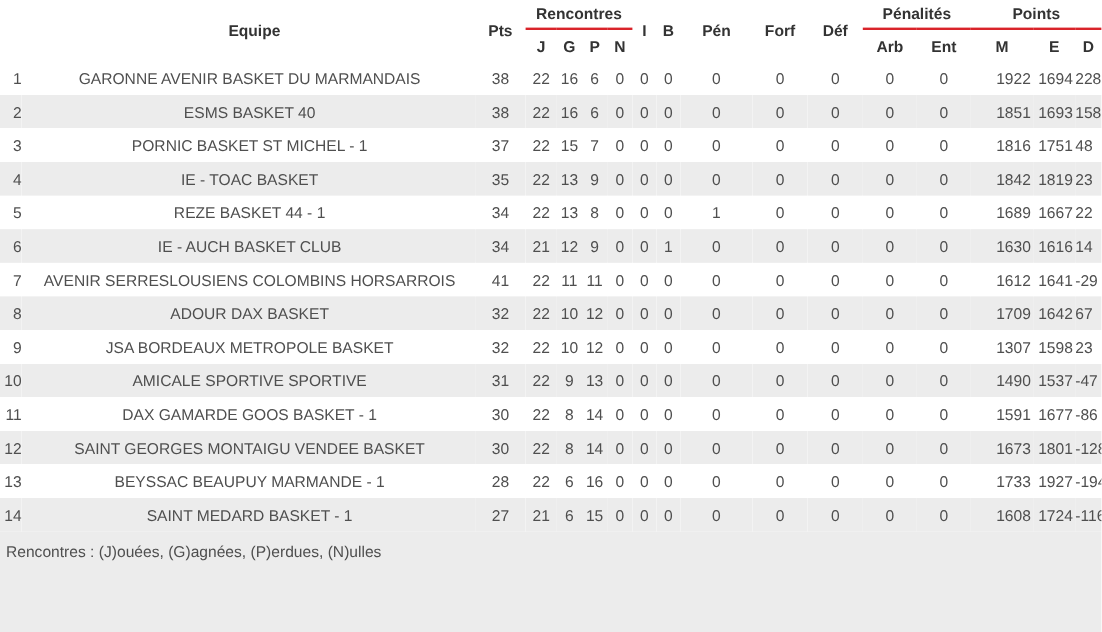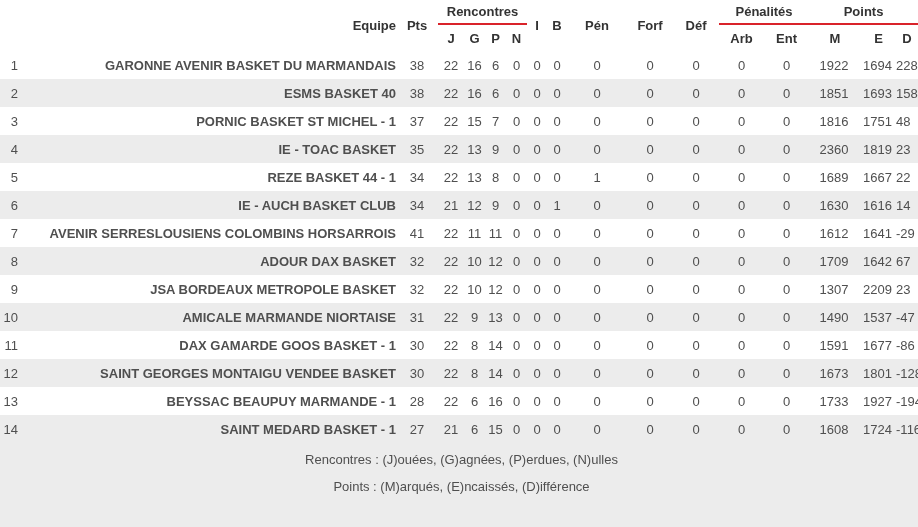--- a/index.html
+++ b/index.html
@@ -11,33 +11,33 @@
   html,body{margin:0;padding:0;}
   body{
     width:918px;height:527px;overflow:hidden;background:#ffffff;
     font-family:"Liberation Sans", sans-serif;
   }
   table{border-collapse:collapse;table-layout:fixed;width:918px;}
   th{font-weight:bold;color:var(--header-text);font-size:13px;padding:0;text-align:center;vertical-align:middle;white-space:nowrap;}
   thead tr.h1 th{height:23px;margin-top:44px;}
   thead tr.h2 th{height:26px;}
   th.group{border-bottom:2px solid var(--red);}
-  .th-equipe{text-align:right;padding-left:28px;}
+  .th-equipe{text-align:center;padding-left:28px;}
   tbody td{
     height:28px;font-size:13px;color:var(--body-text);
     padding:0;white-space:nowrap;overflow:hidden;vertical-align:middle;text-align:center;
   }
   tbody tr:nth-child(even){background:var(--alt);}
   td.c-rank{text-align:right;}
-  td.c-team{text-align:right;padding-left:2px;font-weight:bold;}
-  td.c-m,td.c-e{text-align:center;padding-right:2px;}
+  td.c-team{text-align:center;padding-left:2px;}
+  td.c-m,td.c-e{text-align:right;padding-right:2px;}
   td.c-d{text-align:center;padding-right:18px;}
   .notes{
     background:var(--alt);height:85px;box-sizing:border-box;
-    padding:3px 0 0 5px;font-size:13px;color:var(--body-text);line-height:27px;text-align:center;
+    padding:3px 0 0 5px;font-size:13px;color:var(--body-text);line-height:27px;
   }
 </style>
 </head>
 <body>
 
 <table>
   <colgroup>
     <col style="width:18px">
       <col style="width:378px">
       <col style="width:42px">
@@ -147,21 +147,21 @@
         <td class="c-g">13</td>
         <td class="c-p">9</td>
         <td class="c-n">0</td>
         <td class="c-i">0</td>
         <td class="c-b">0</td>
         <td class="c-pen">0</td>
         <td class="c-forf">0</td>
         <td class="c-def">0</td>
         <td class="c-arb">0</td>
         <td class="c-ent">0</td>
-        <td class="c-m">2360</td>
+        <td class="c-m">1842</td>
         <td class="c-e">1819</td>
         <td class="c-d">23</td>
       </tr>
       <tr>
         <td class="c-rank">5</td>
         <td class="c-team">REZE BASKET 44 - 1</td>
         <td class="c-pts">34</td>
         <td class="c-j">22</td>
         <td class="c-g">13</td>
         <td class="c-p">8</td>
@@ -243,26 +243,26 @@
         <td class="c-p">12</td>
         <td class="c-n">0</td>
         <td class="c-i">0</td>
         <td class="c-b">0</td>
         <td class="c-pen">0</td>
         <td class="c-forf">0</td>
         <td class="c-def">0</td>
         <td class="c-arb">0</td>
         <td class="c-ent">0</td>
         <td class="c-m">1307</td>
-        <td class="c-e">2209</td>
+        <td class="c-e">1598</td>
         <td class="c-d">23</td>
       </tr>
       <tr>
         <td class="c-rank">10</td>
-        <td class="c-team">AMICALE MARMANDE NIORTAISE</td>
+        <td class="c-team">AMICALE SPORTIVE SPORTIVE</td>
         <td class="c-pts">31</td>
         <td class="c-j">22</td>
         <td class="c-g">9</td>
         <td class="c-p">13</td>
         <td class="c-n">0</td>
         <td class="c-i">0</td>
         <td class="c-b">0</td>
         <td class="c-pen">0</td>
         <td class="c-forf">0</td>
         <td class="c-def">0</td>
@@ -346,14 +346,13 @@
         <td class="c-ent">0</td>
         <td class="c-m">1608</td>
         <td class="c-e">1724</td>
         <td class="c-d">-116</td>
       </tr>
     </tbody>
 </table>
 
 <div class="notes">
   <div>Rencontres : (J)ouées, (G)agnées, (P)erdues, (N)ulles</div>
-  <div>Points : (M)arqués, (E)ncaissés, (D)ifférence</div>
 </div>
 
 </body></html>

